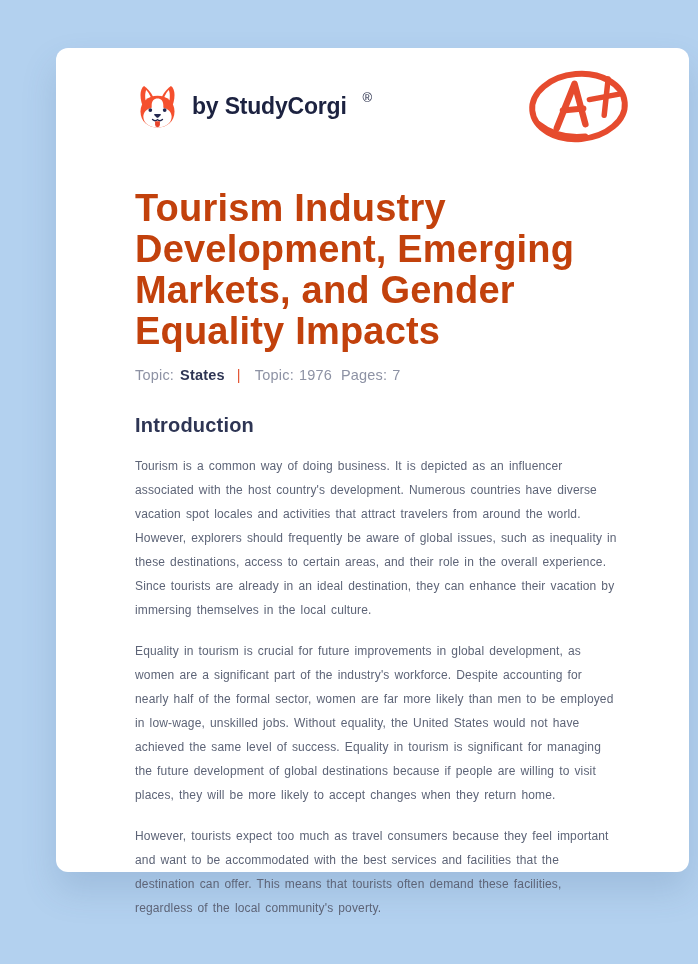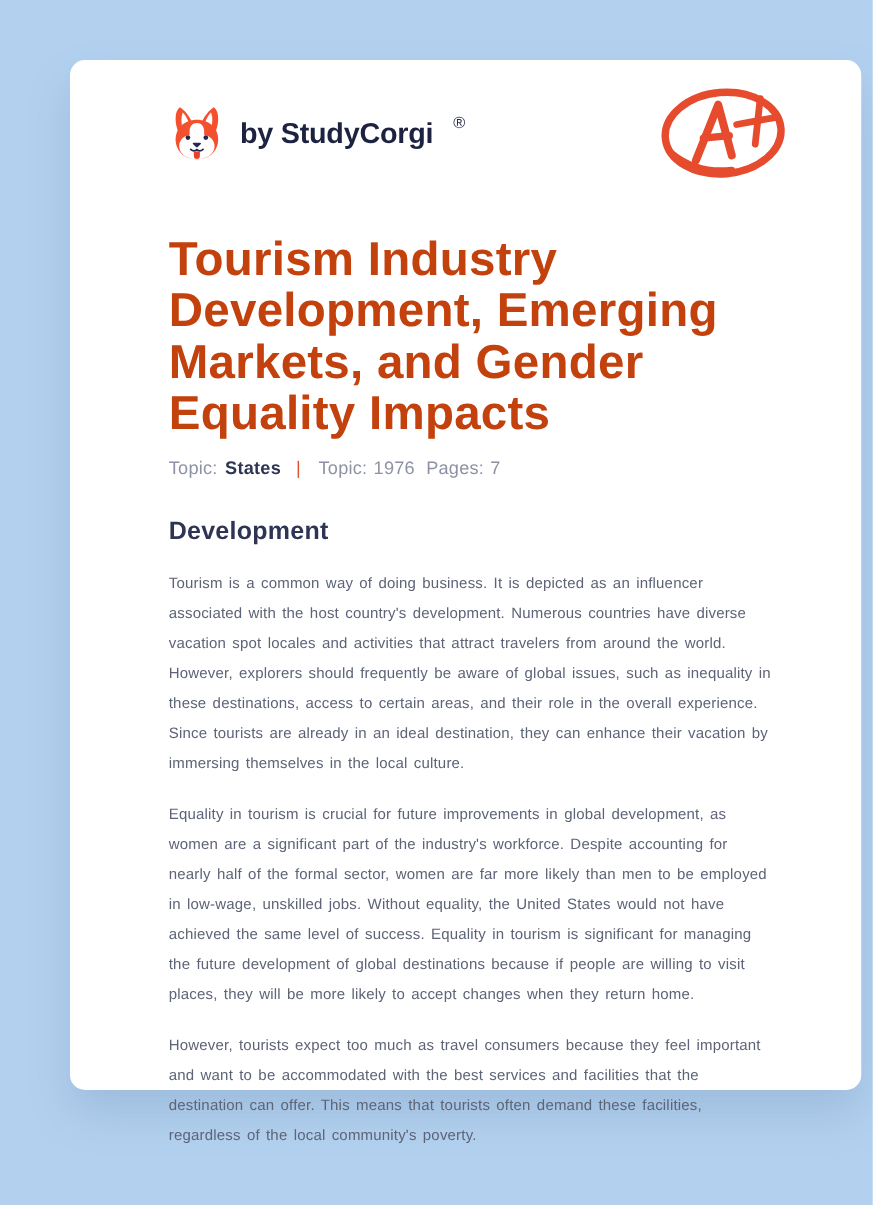--- a/index.html
+++ b/index.html
@@ -140,20 +140,20 @@
     <h1 class="title">Tourism Industry Development, Emerging Markets, and Gender Equality Impacts</h1>
 
     <div class="meta">
       <span class="topic-label">Topic:</span>
       <a class="topic-link">States</a>
       <span class="sep">|</span>
       <span class="pair"><span class="lbl">Topic:</span><span>1976</span></span>
       <span class="pair"><span class="lbl">Pages:</span><span>7</span></span>
     </div>
 
-    <h2 class="section-heading">Development</h2>
+    <h2 class="section-heading">Introduction</h2>
 
     <p class="body-paragraph">Tourism is a common way of doing business. It is depicted as an influencer associated with the host country's development. Numerous countries have diverse vacation spot locales and activities that attract travelers from around the world. However, explorers should frequently be aware of global issues, such as inequality in these destinations, access to certain areas, and their role in the overall experience. Since tourists are already in an ideal destination, they can enhance their vacation by immersing themselves in the local culture.</p>
     <p class="body-paragraph">Equality in tourism is crucial for future improvements in global development, as women are a significant part of the industry's workforce. Despite accounting for nearly half of the formal sector, women are far more likely than men to be employed in low-wage, unskilled jobs. Without equality, the United States would not have achieved the same level of success. Equality in tourism is significant for managing the future development of global destinations because if people are willing to visit places, they will be more likely to accept changes when they return home.</p>
     <p class="body-paragraph">However, tourists expect too much as travel consumers because they feel important and want to be accommodated with the best services and facilities that the destination can offer. This means that tourists often demand these facilities, regardless of the local community's poverty.</p>
   </div>
 
 </div>
 
 </body></html>

